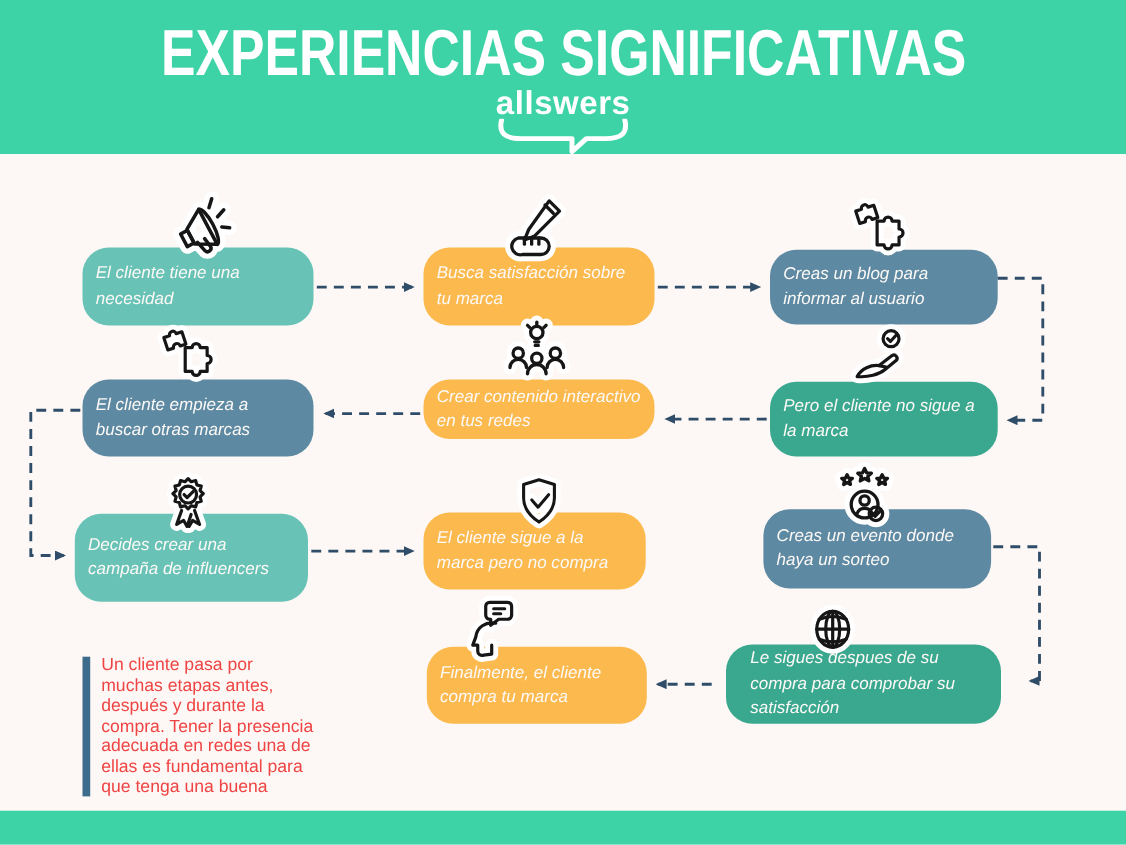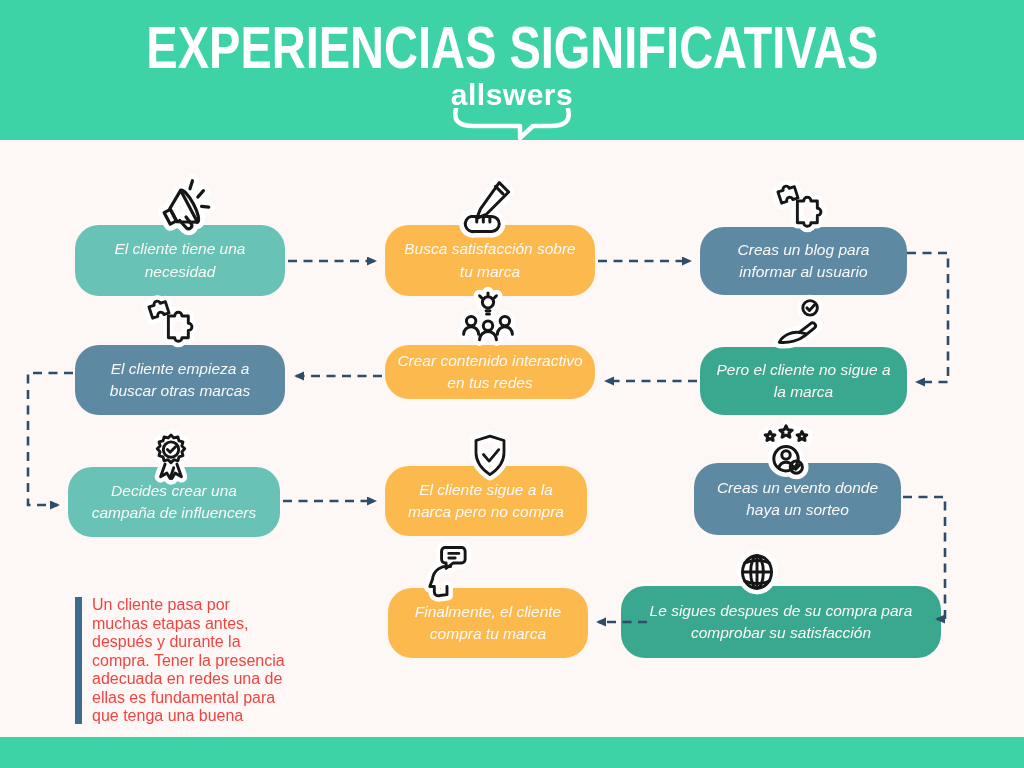--- a/index.html
+++ b/index.html
@@ -12,21 +12,21 @@
          letter-spacing:0px;transform:scale(.94,1.18);transform-origin:center top;white-space:nowrap;}
   .logo{position:absolute;left:0;right:0;top:78px;text-align:center;}
   .logo-text{color:#FFFFFF;font-weight:700;font-size:30px;letter-spacing:.5px;}
   .logo-bubble{display:block;margin:-4px auto 0;}
 
   
   .footer{position:absolute;left:0;top:737px;width:1024px;height:31px;background:#3DD3A7;}
 
   
   .step{position:absolute;border-radius:24px;display:flex;align-items:center;justify-content:center;
-        text-align:center;padding:0 12px;box-sizing:border-box;}
+        text-align:left;padding:0 12px;box-sizing:border-box;}
   .step .step-label{color:#FCF9F6;font-style:italic;font-size:15.5px;line-height:1.45;font-weight:400;}
   .teal{background:#68C2B6;}
   .orange{background:#FCB94E;}
   .blue{background:#5D89A3;}
   .green{background:#3AA78F;}
 
   
   .flow-icon{position:absolute;overflow:visible;}
   .halo{stroke:#FFFFFF;stroke-width:13;fill:none;stroke-linecap:round;stroke-linejoin:round;}
   .ink{stroke:#161616;stroke-width:3.2;fill:none;stroke-linecap:round;stroke-linejoin:round;}
@@ -149,34 +149,34 @@
   <div class="step blue" style="left:75px;top:345px;width:210px;height:70px">
       <span class="step-label">El cliente empieza a buscar otras marcas</span>
     </div>
   <div class="step orange" style="left:385px;top:345px;width:210px;height:54px">
       <span class="step-label">Crear contenido interactivo en tus redes</span>
     </div>
   <div class="step green" style="left:700px;top:347px;width:207px;height:68px">
       <span class="step-label">Pero el cliente no sigue a la marca</span>
     </div>
 
-  <div class="step teal" style="left:68px;top:467px;width:212px;height:70px">
+  <div class="step teal" style="left:68px;top:467px;width:212px;height:80px">
       <span class="step-label">Decides crear una campaña de influencers</span>
     </div>
   <div class="step orange" style="left:385px;top:466px;width:202px;height:70px">
       <span class="step-label">El cliente sigue a la marca pero no compra</span>
     </div>
   <div class="step blue" style="left:694px;top:463px;width:207px;height:72px">
       <span class="step-label">Creas un evento donde haya un sorteo</span>
     </div>
 
   <div class="step orange" style="left:388px;top:588px;width:200px;height:70px">
       <span class="step-label">Finalmente, el cliente compra tu marca</span>
     </div>
-  <div class="step green" style="left:621px;top:586px;width:320px;height:72px;padding:0 22px">
+  <div class="step green" style="left:660px;top:586px;width:250px;height:72px;padding:0 22px">
       <span class="step-label">Le sigues despues de su compra para comprobar su satisfacción</span>
     </div>
 
   <svg class="flow-icon" viewBox="0 0 64 64" style="left:150px;top:178px;width:64px;height:64px">
       <use href="#ic-megaphone" class="halo"></use>
       <use href="#ic-megaphone" class="ink"></use>
     </svg>
   <svg class="flow-icon" viewBox="0 0 64 64" style="left:458px;top:177px;width:60px;height:60px">
       <use href="#ic-pencil-hand" class="halo"></use>
       <use href="#ic-pencil-hand" class="ink"></use>

